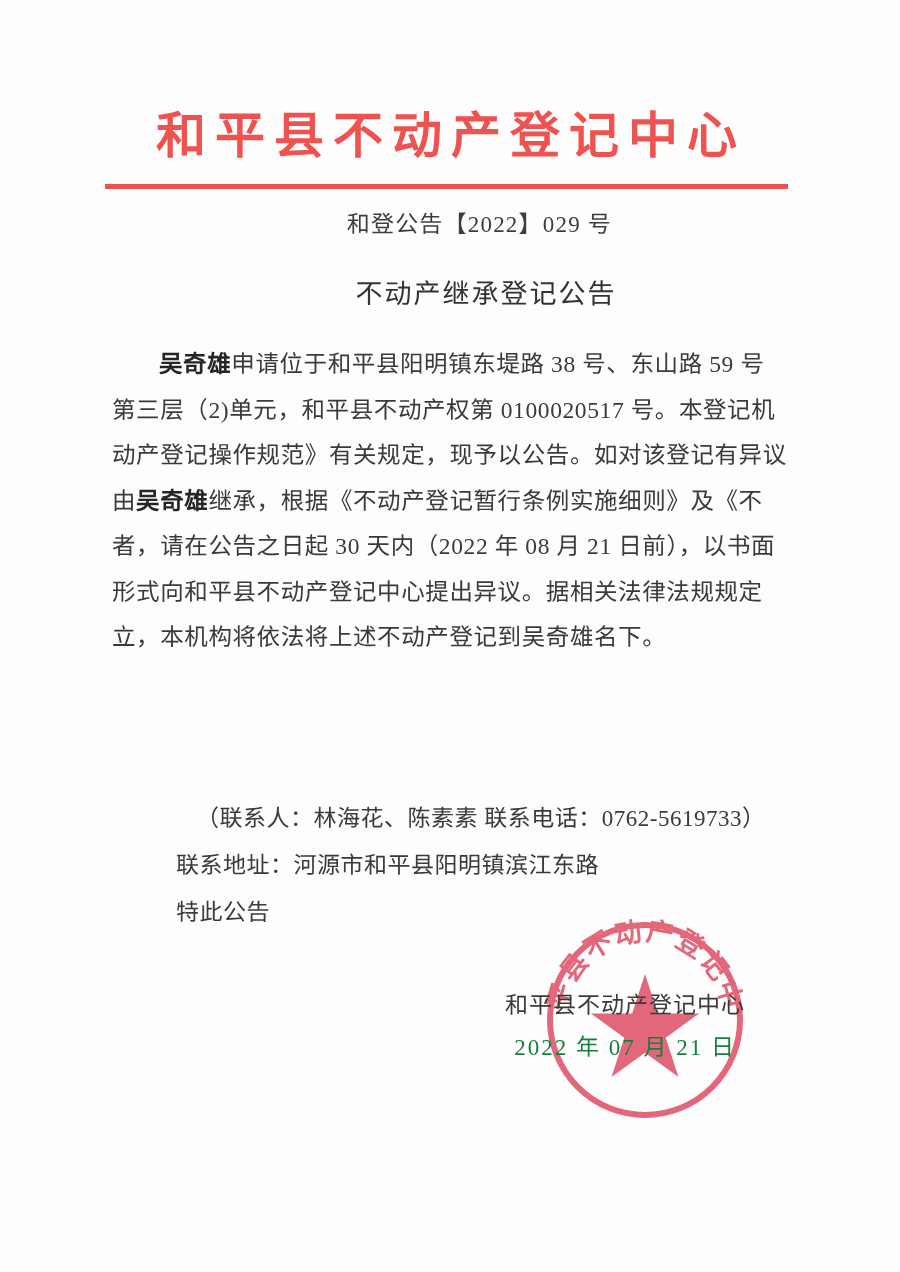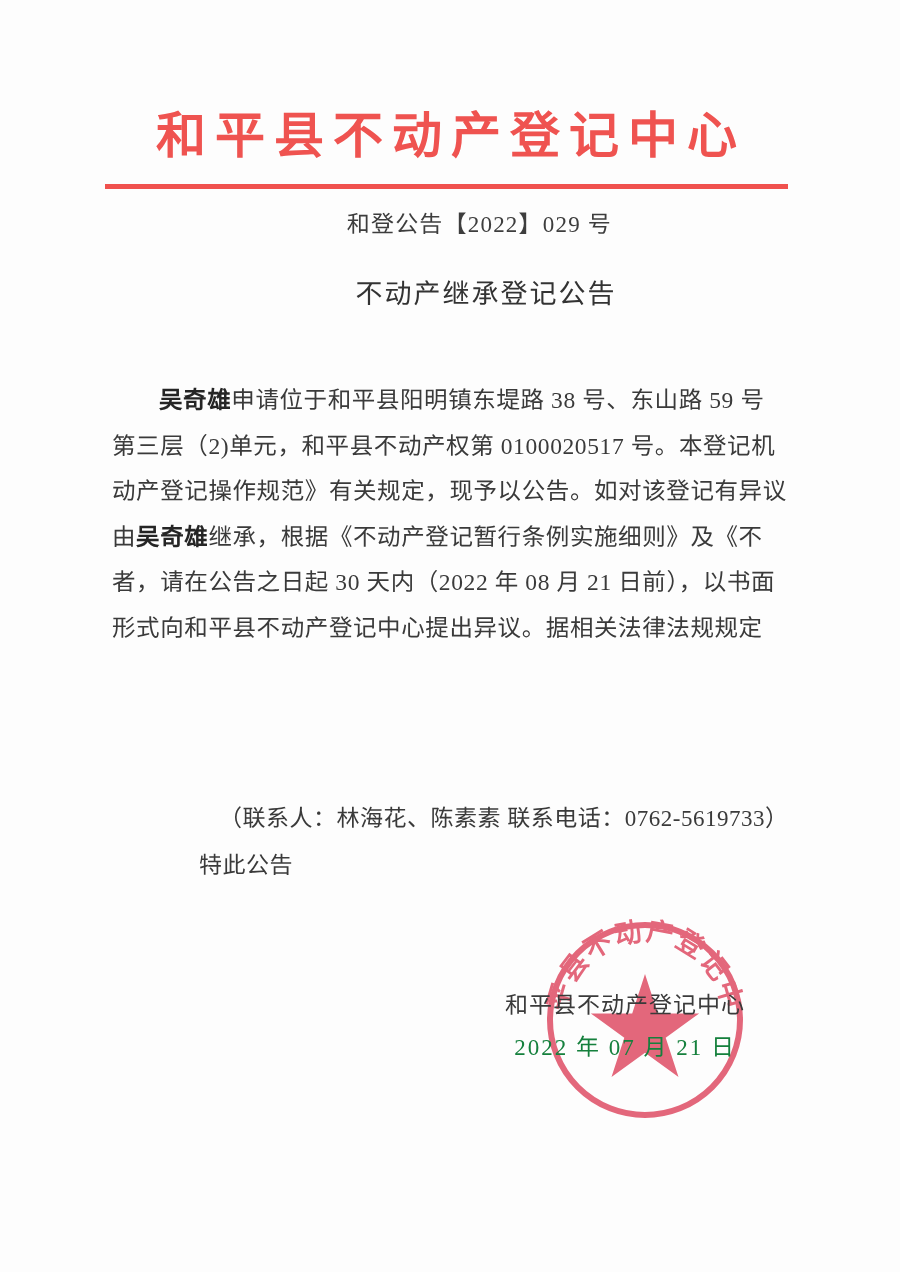--- a/index.html
+++ b/index.html
@@ -70,21 +70,21 @@
     font-size: 27px;
     letter-spacing: 2px;
     color: #333;
     margin-left: 36px;
   }
 
   
   .body-block {
     position: absolute;
     left: 112px;
-    top: 378px;
+    top: 342px;
     width: 676px;
   }
   .body-line {
     font-size: 23.5px;
     line-height: 45.5px;
     letter-spacing: 0.6px;
     color: #3a3a3a;
     white-space: nowrap;
   }
   .body-line.indent {
@@ -97,21 +97,21 @@
   .nm-bold-underline {
     font-weight: bold;
     color: #252525;
     text-decoration: underline;
     text-underline-offset: 3px;
   }
 
   
   .contact-block {
     position: absolute;
-    left: 119px;
+    left: 96px;
     top: 795px;
     width: 676px;
   }
   .contact-line {
     font-size: 23px;
     line-height: 47px;
     letter-spacing: 0.5px;
     color: #3a3a3a;
     white-space: nowrap;
   }
@@ -170,24 +170,26 @@
 
   <div class="doc-title">不动产继承登记公告</div>
 
   <div class="body-block">
       <div class="body-line indent"><span class="nm-bold">吴奇雄</span><span>申请位于和平县阳明镇东堤路 38 号、东山路 59 号</span></div>
       <div class="body-line"><span>第三层（2)单元，和平县不动产权第 0100020517 号。本登记机</span></div>
       <div class="body-line"><span>动产登记操作规范》有关规定，现予以公告。如对该登记有异议</span></div>
       <div class="body-line"><span>由</span><span class="nm-bold">吴奇雄</span><span>继承，根据《不动产登记暂行条例实施细则》及《不</span></div>
       <div class="body-line"><span>者，请在公告之日起 30 天内（2022 年 08 月 21 日前），以书面</span></div>
       <div class="body-line"><span>形式向和平县不动产登记中心提出异议。据相关法律法规规定</span></div>
+      <div class="body-line"><span>立，本机构将依法将上述不动产登记到吴奇雄名下。</span></div>
     </div>
 
   <div class="contact-block">
     <div class="contact-line lvl1">（联系人：林海花、陈素素  联系电话：0762-5619733）</div>
+    <div class="contact-line lvl2">联系地址：河源市和平县阳明镇滨江东路</div>
     <div class="contact-line lvl3">特此公告</div>
   </div>
 
   <div class="seal">
     <svg viewBox="0 0 208 208" xmlns="http://www.w3.org/2000/svg" aria-hidden="true">
       <defs>
         <path id="sealArc" d="M 104,104 m -79,0 a 79,79 0 1,1 158,0" fill="none"></path>
       </defs>
       <circle cx="104" cy="104" r="95" fill="none" stroke="#e0536a" stroke-width="6"></circle>
       <text font-family="DejaVu Serif, Liberation Serif, serif" font-size="27" font-weight="bold" fill="#e0536a" letter-spacing="2">

